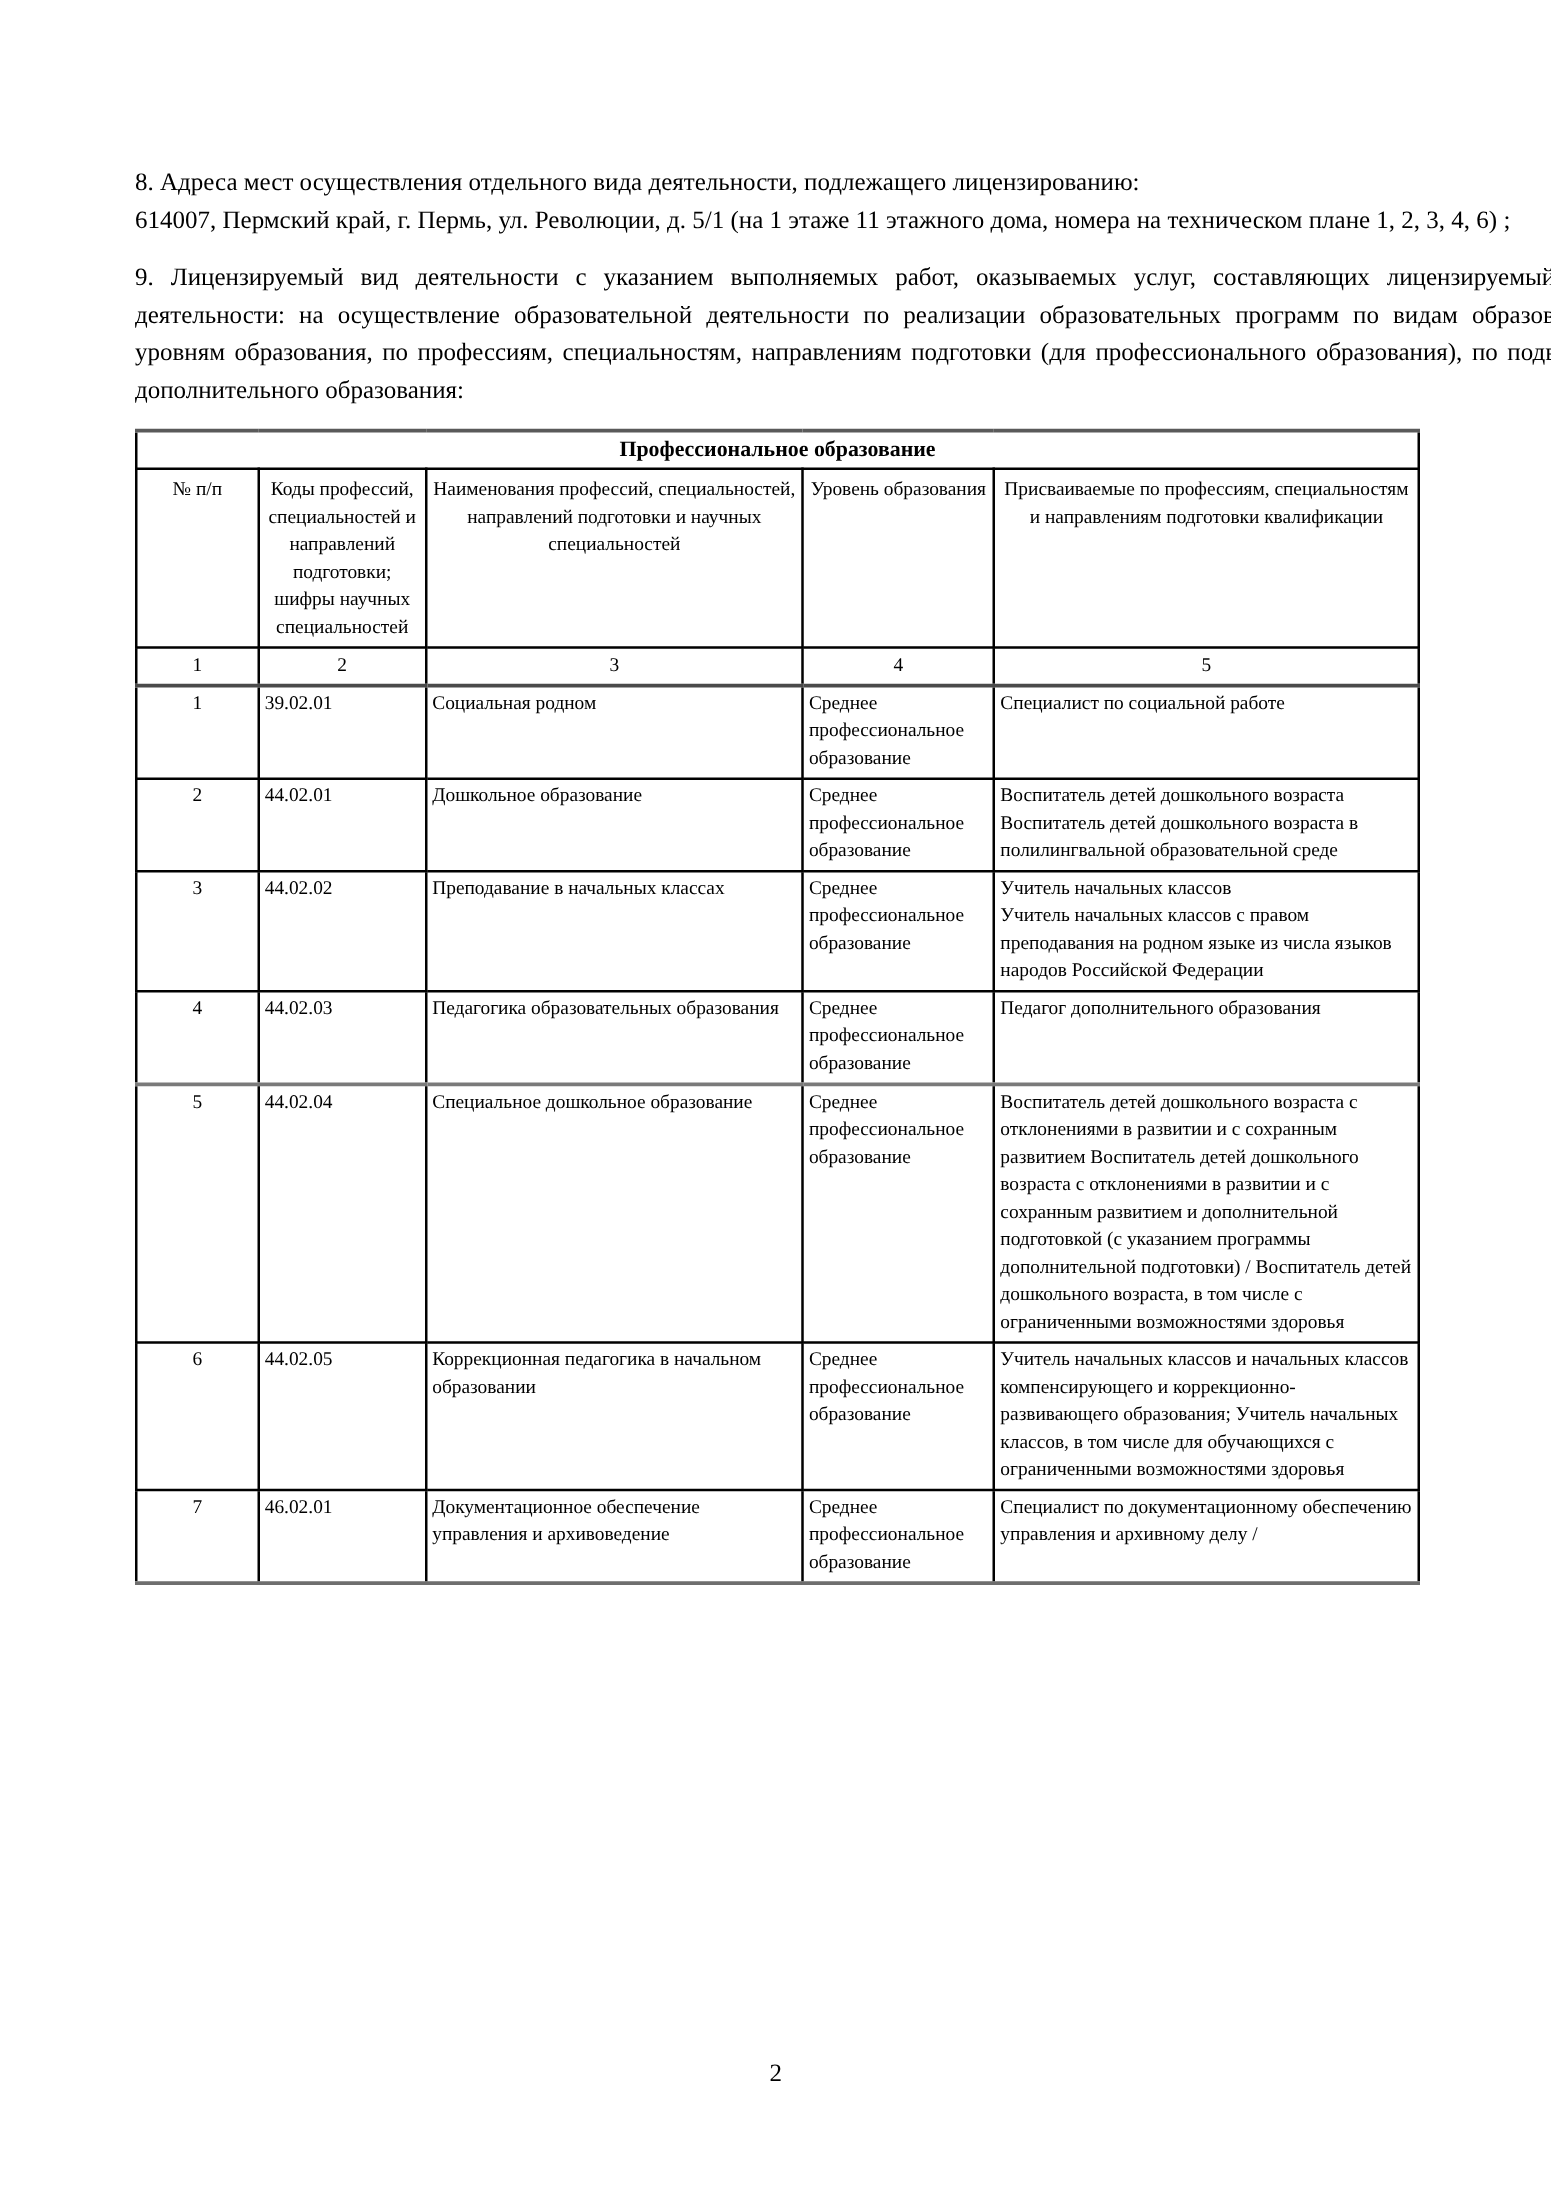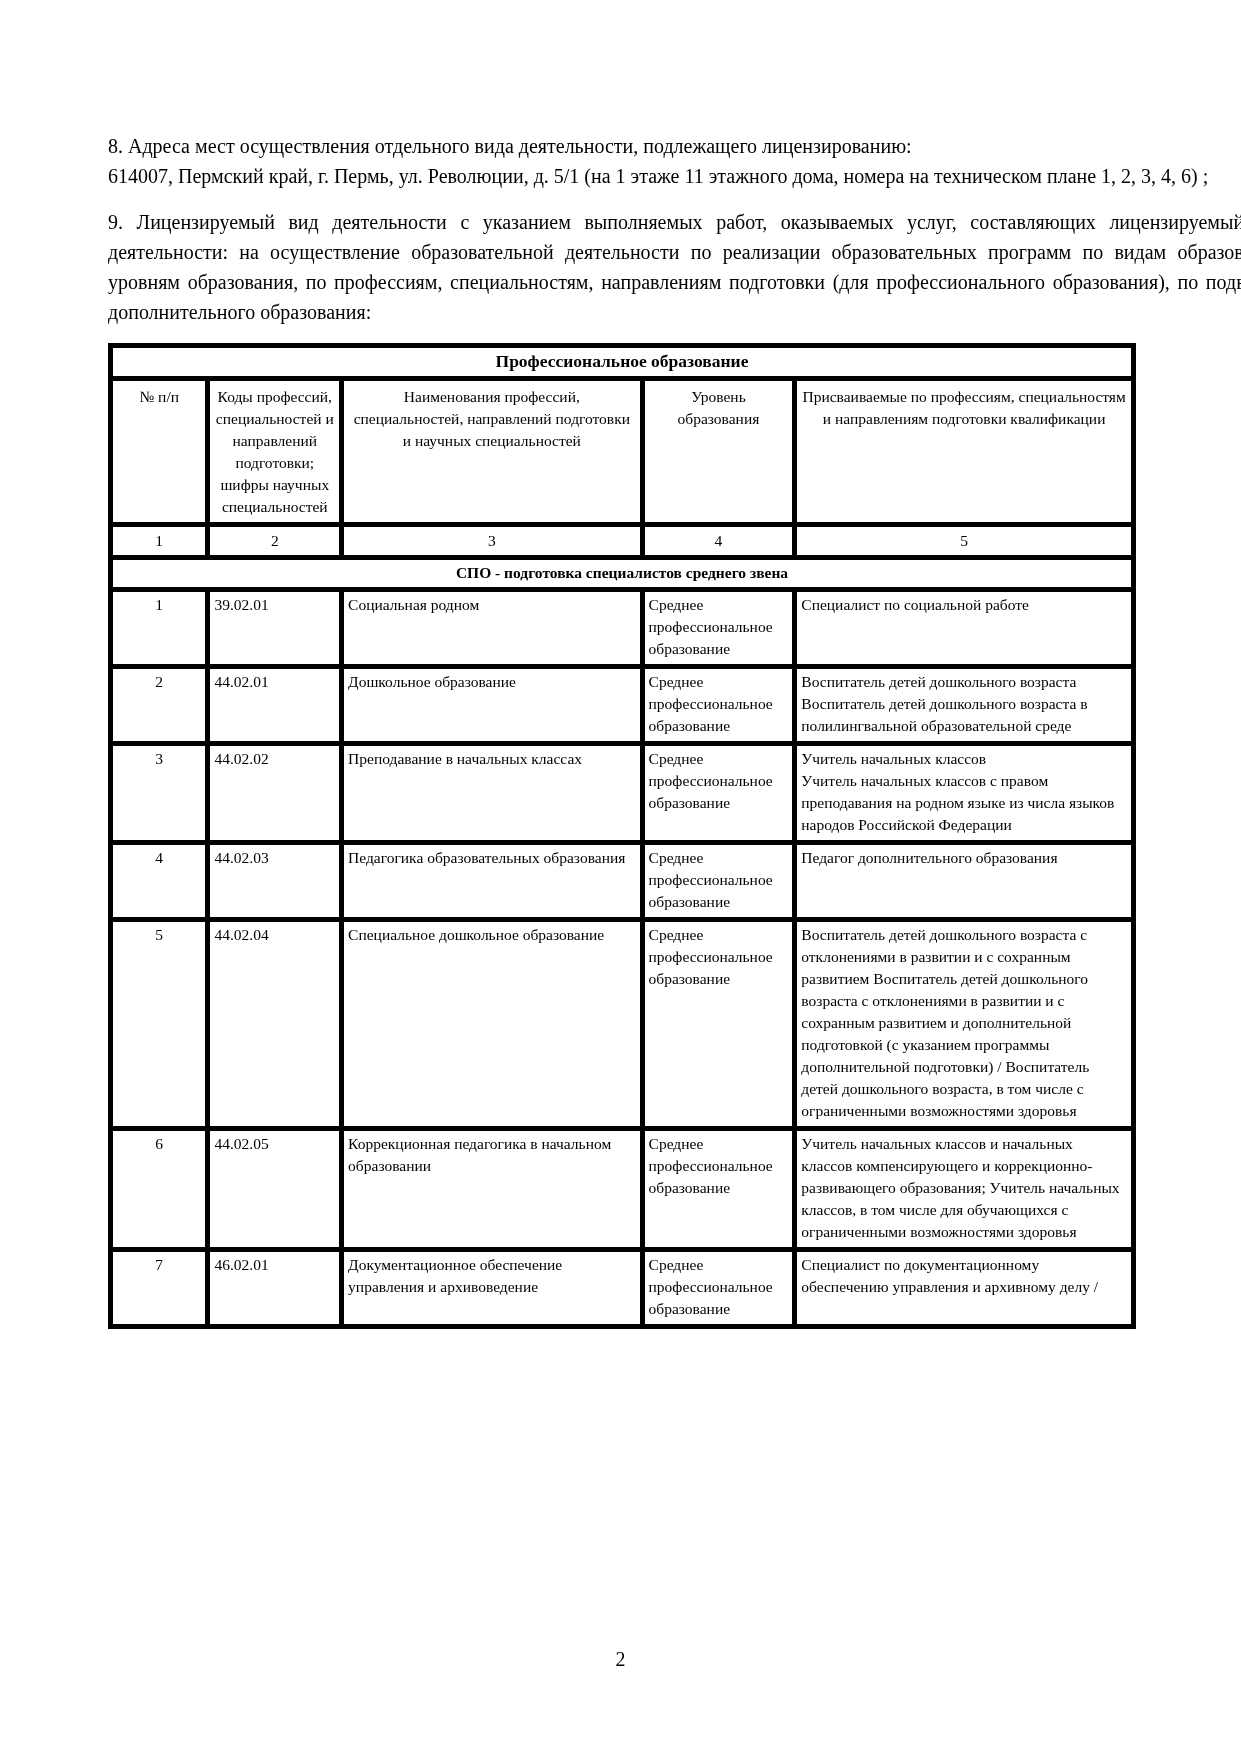--- a/index.html
+++ b/index.html
@@ -34,21 +34,21 @@
     table-layout: fixed;
     width: 1028px;
     margin-top: 16px;
     font-size: 15.5px;
     line-height: 22px;
     border: 2px solid #000000;
     border-top: 3px solid #5a5a5a;
     border-bottom: 3px solid #6e6e6e;
   }
   table.edu td {
-    border: 5px solid #000000;
+    border: 2px solid #000000;
     vertical-align: top;
     padding: 2px 4px 4px 4px;
     overflow: hidden;
   }
   td.title-cell {
     text-align: center;
     font-weight: bold;
     font-size: 17.5px;
     padding: 4px 2px;
   }
@@ -112,23 +112,20 @@
         <td>Уровень образования</td>
         <td>Присваиваемые по профессиям, специальностям и направлениям подготовки квалификации</td>
       </tr>
       <tr class="nums">
         <td>1</td>
         <td>2</td>
         <td>3</td>
         <td>4</td>
         <td>5</td>
       </tr>
-      <tr class="section-row">
-        <td colspan="5">СПО - подготовка специалистов среднего звена</td>
-      </tr>
 
       <tr>
         <td class="c-num">1</td>
         <td class="c-code">39.02.01</td>
         <td class="c-name">Социальная родном</td>
         <td class="c-level">Среднее профессиональное образование</td>
         <td class="c-qual">Специалист по социальной работе</td>
       </tr>
       <tr>
         <td class="c-num">2</td>

